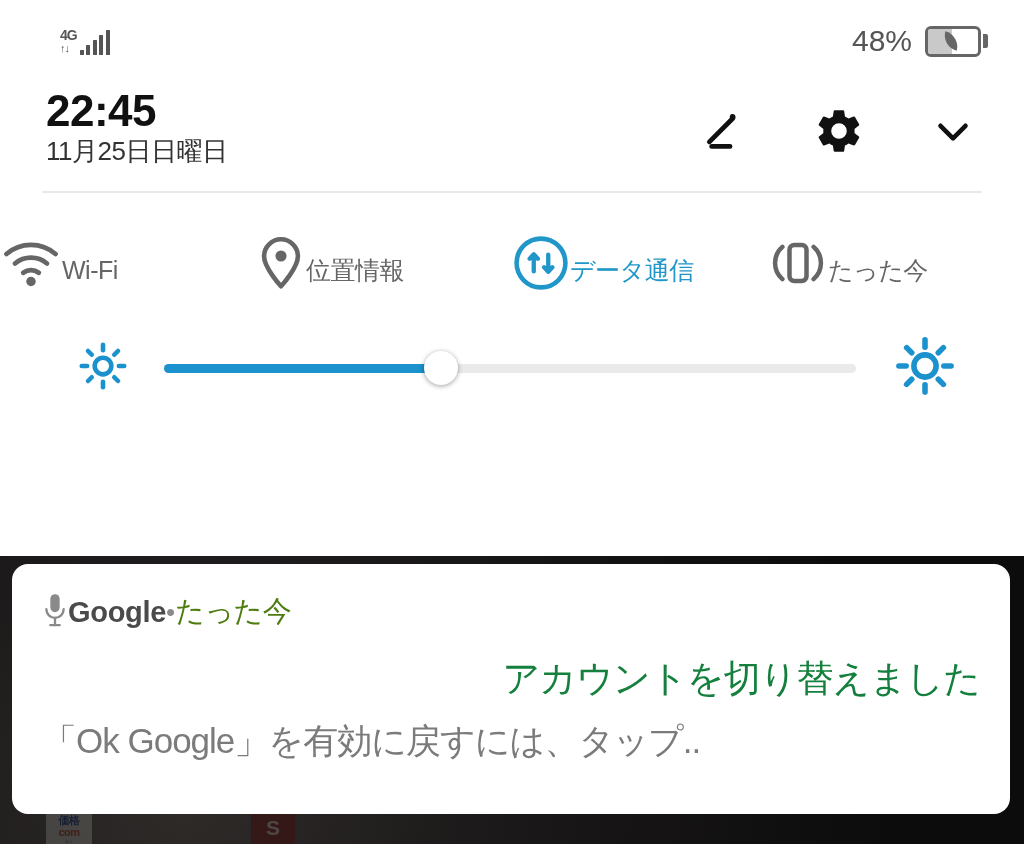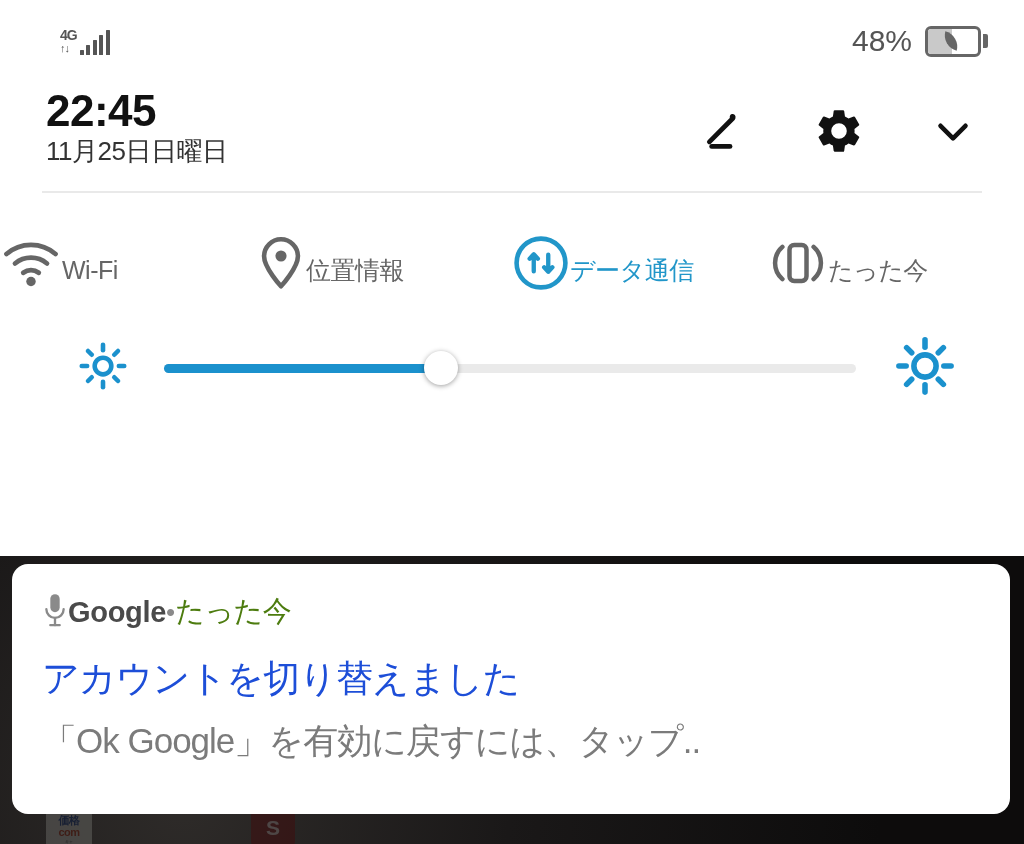--- a/index.html
+++ b/index.html
@@ -131,22 +131,22 @@
     width:998px; height:250px;
     background:#fff; border-radius:16px;
     z-index:6; overflow:hidden;
     padding:28px 30px 0 30px;
   }
   #notif-head { display:flex; align-items:center; }
   #notif-app { font-size:29px; color:#4a4a4a; font-weight:bold; letter-spacing:-.3px; }
   #notif-sep { font-size:26px; color:#8a8a8a; }
   #notif-time { font-size:29px; color:#4d7c0f; letter-spacing:-.5px;text-align:center; }
   #notif-title {
-    margin-top:22px; font-size:37px; color:#1d4ed8;
-    letter-spacing:-1px; white-space:nowrap;
+    margin-top:22px; font-size:37px; color:#15803d;
+    letter-spacing:-1px; white-space:nowrap;text-align:right;
   }
   #notif-body {
     margin-top:14px; font-size:35px; color:#7b7b7b;
     letter-spacing:-1px; white-space:nowrap;
   }
 </style>
 </head>
 <body>
 
 <div id="backdrop">

